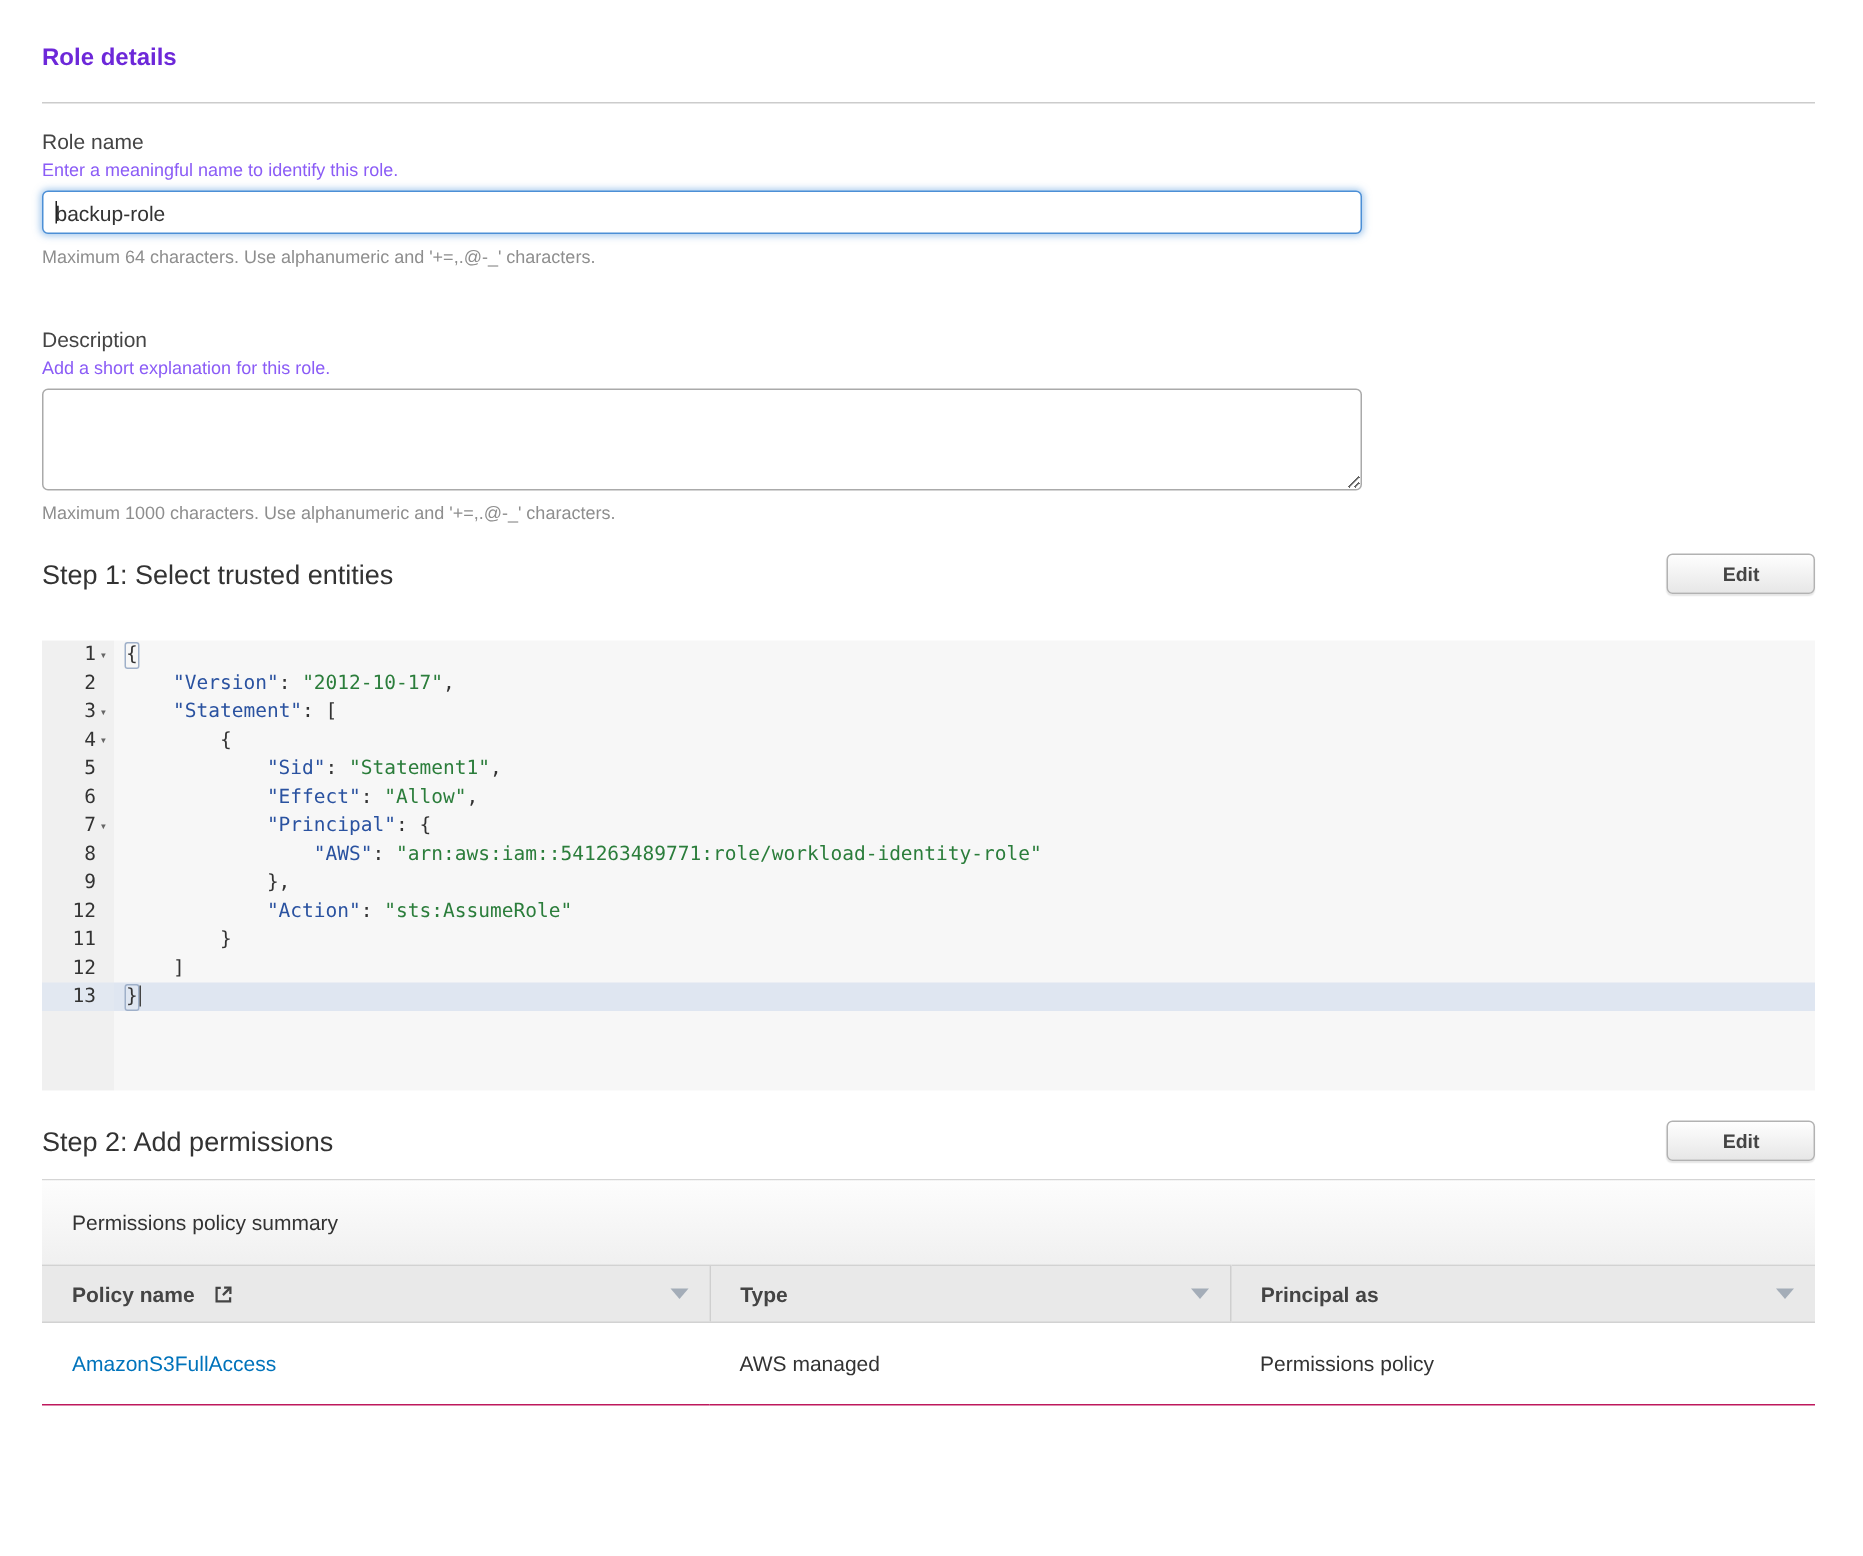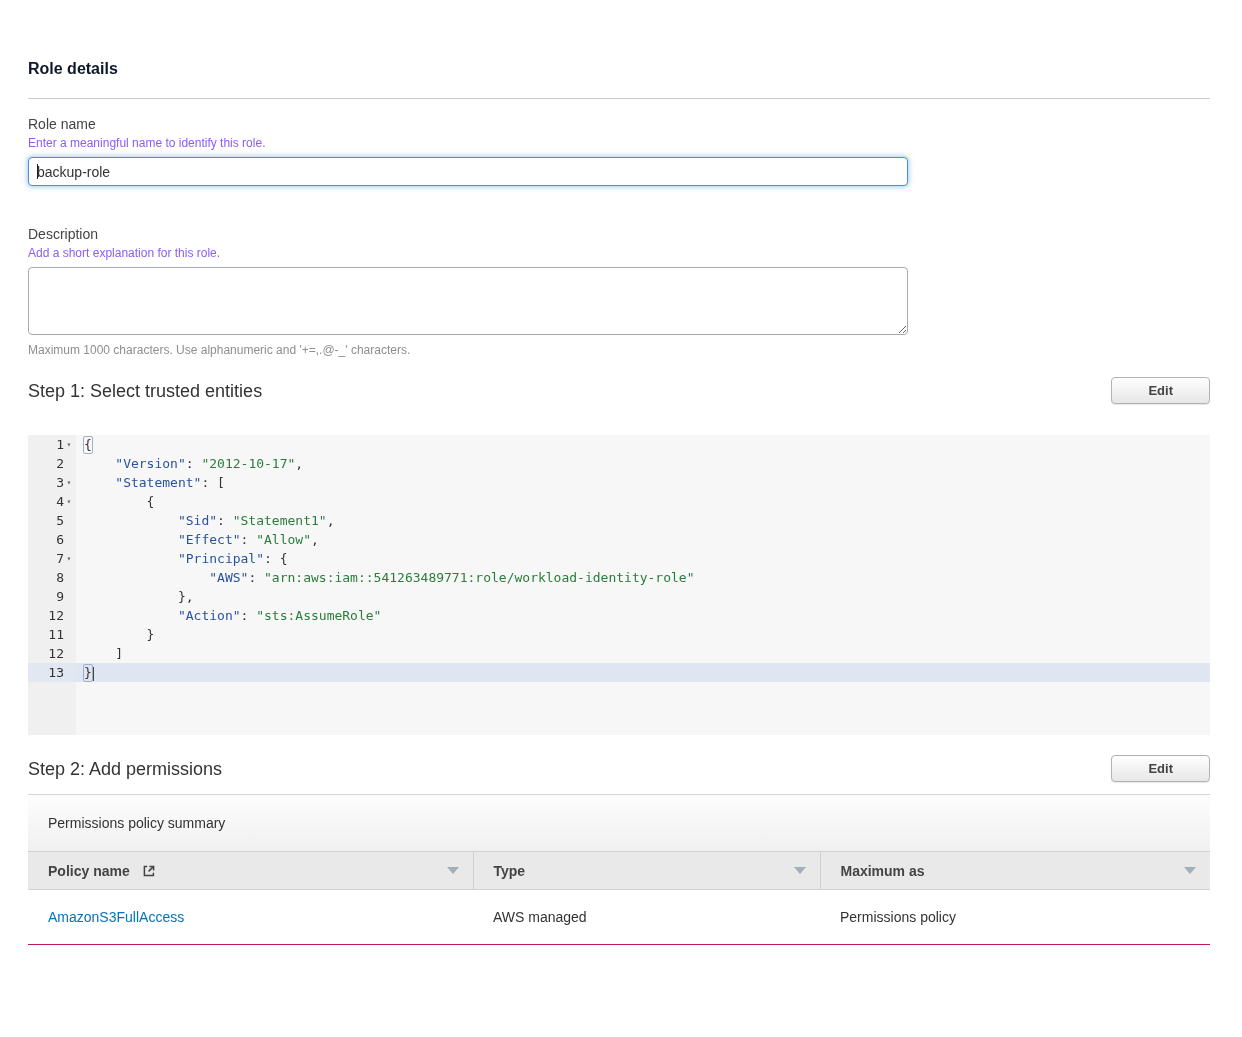--- a/index.html
+++ b/index.html
@@ -17,22 +17,22 @@
     font-size: 24px;
     font-weight: 400;
     color: #3a3a3a;
     margin: 2px 0 0 0;
     line-height: 30px;
   }
 
   h2.section-heading {
     font-size: 16px;
     font-weight: 700;
-    color: #0f172a;
-    margin: 52px 0 0 0;
+    color: #6d28d9;
+    margin: 22px 0 0 0;
     line-height: 18px;
   }
   hr.divider {
     border: none;
     border-top: 1px solid #ccc;
     margin: 20px 0 0 0;
   }
 
   .field { margin-top: 17px; }
   .field + .field { margin-top: 40px; }
@@ -221,20 +221,21 @@
     <h2 class="section-heading">Role details</h2>
     <hr class="divider">
 
     <div class="field">
       <label class="field-label">Role name</label>
       <div class="field-hint">Enter a meaningful name to identify this role.</div>
       <div class="input-wrap">
         <input class="role-name" type="text" value="backup-role" style="">
         <span class="text-caret"></span>
       </div>
+      <div class="field-constraint">Maximum 64 characters. Use alphanumeric and '+=,.@-_' characters.</div>
     </div>
 
     <div class="field">
       <label class="field-label">Description</label>
       <div class="field-hint">Add a short explanation for this role.</div>
       <textarea class="description" value="" style=""></textarea>
       <div class="field-constraint">Maximum 1000 characters. Use alphanumeric and '+=,.@-_' characters.</div>
     </div>
   </section>
 
@@ -346,21 +347,21 @@
               <span class="th-inner">
                 <span class="th-label-group">
                   <span>Type</span>
                 </span>
                 <span class="filter-icon"></span>
               </span>
             </th>
             <th class="col-3">
               <span class="th-inner">
                 <span class="th-label-group">
-                  <span>Maximum as</span>
+                  <span>Principal as</span>
                 </span>
                 <span class="filter-icon"></span>
               </span>
             </th>
           </tr>
         </thead>
         <tbody id="policy-rows">
             <tr>
               <td class="col-1"><a class="policy-link" href="#">AmazonS3FullAccess</a></td>
               <td class="col-2">AWS managed</td>

